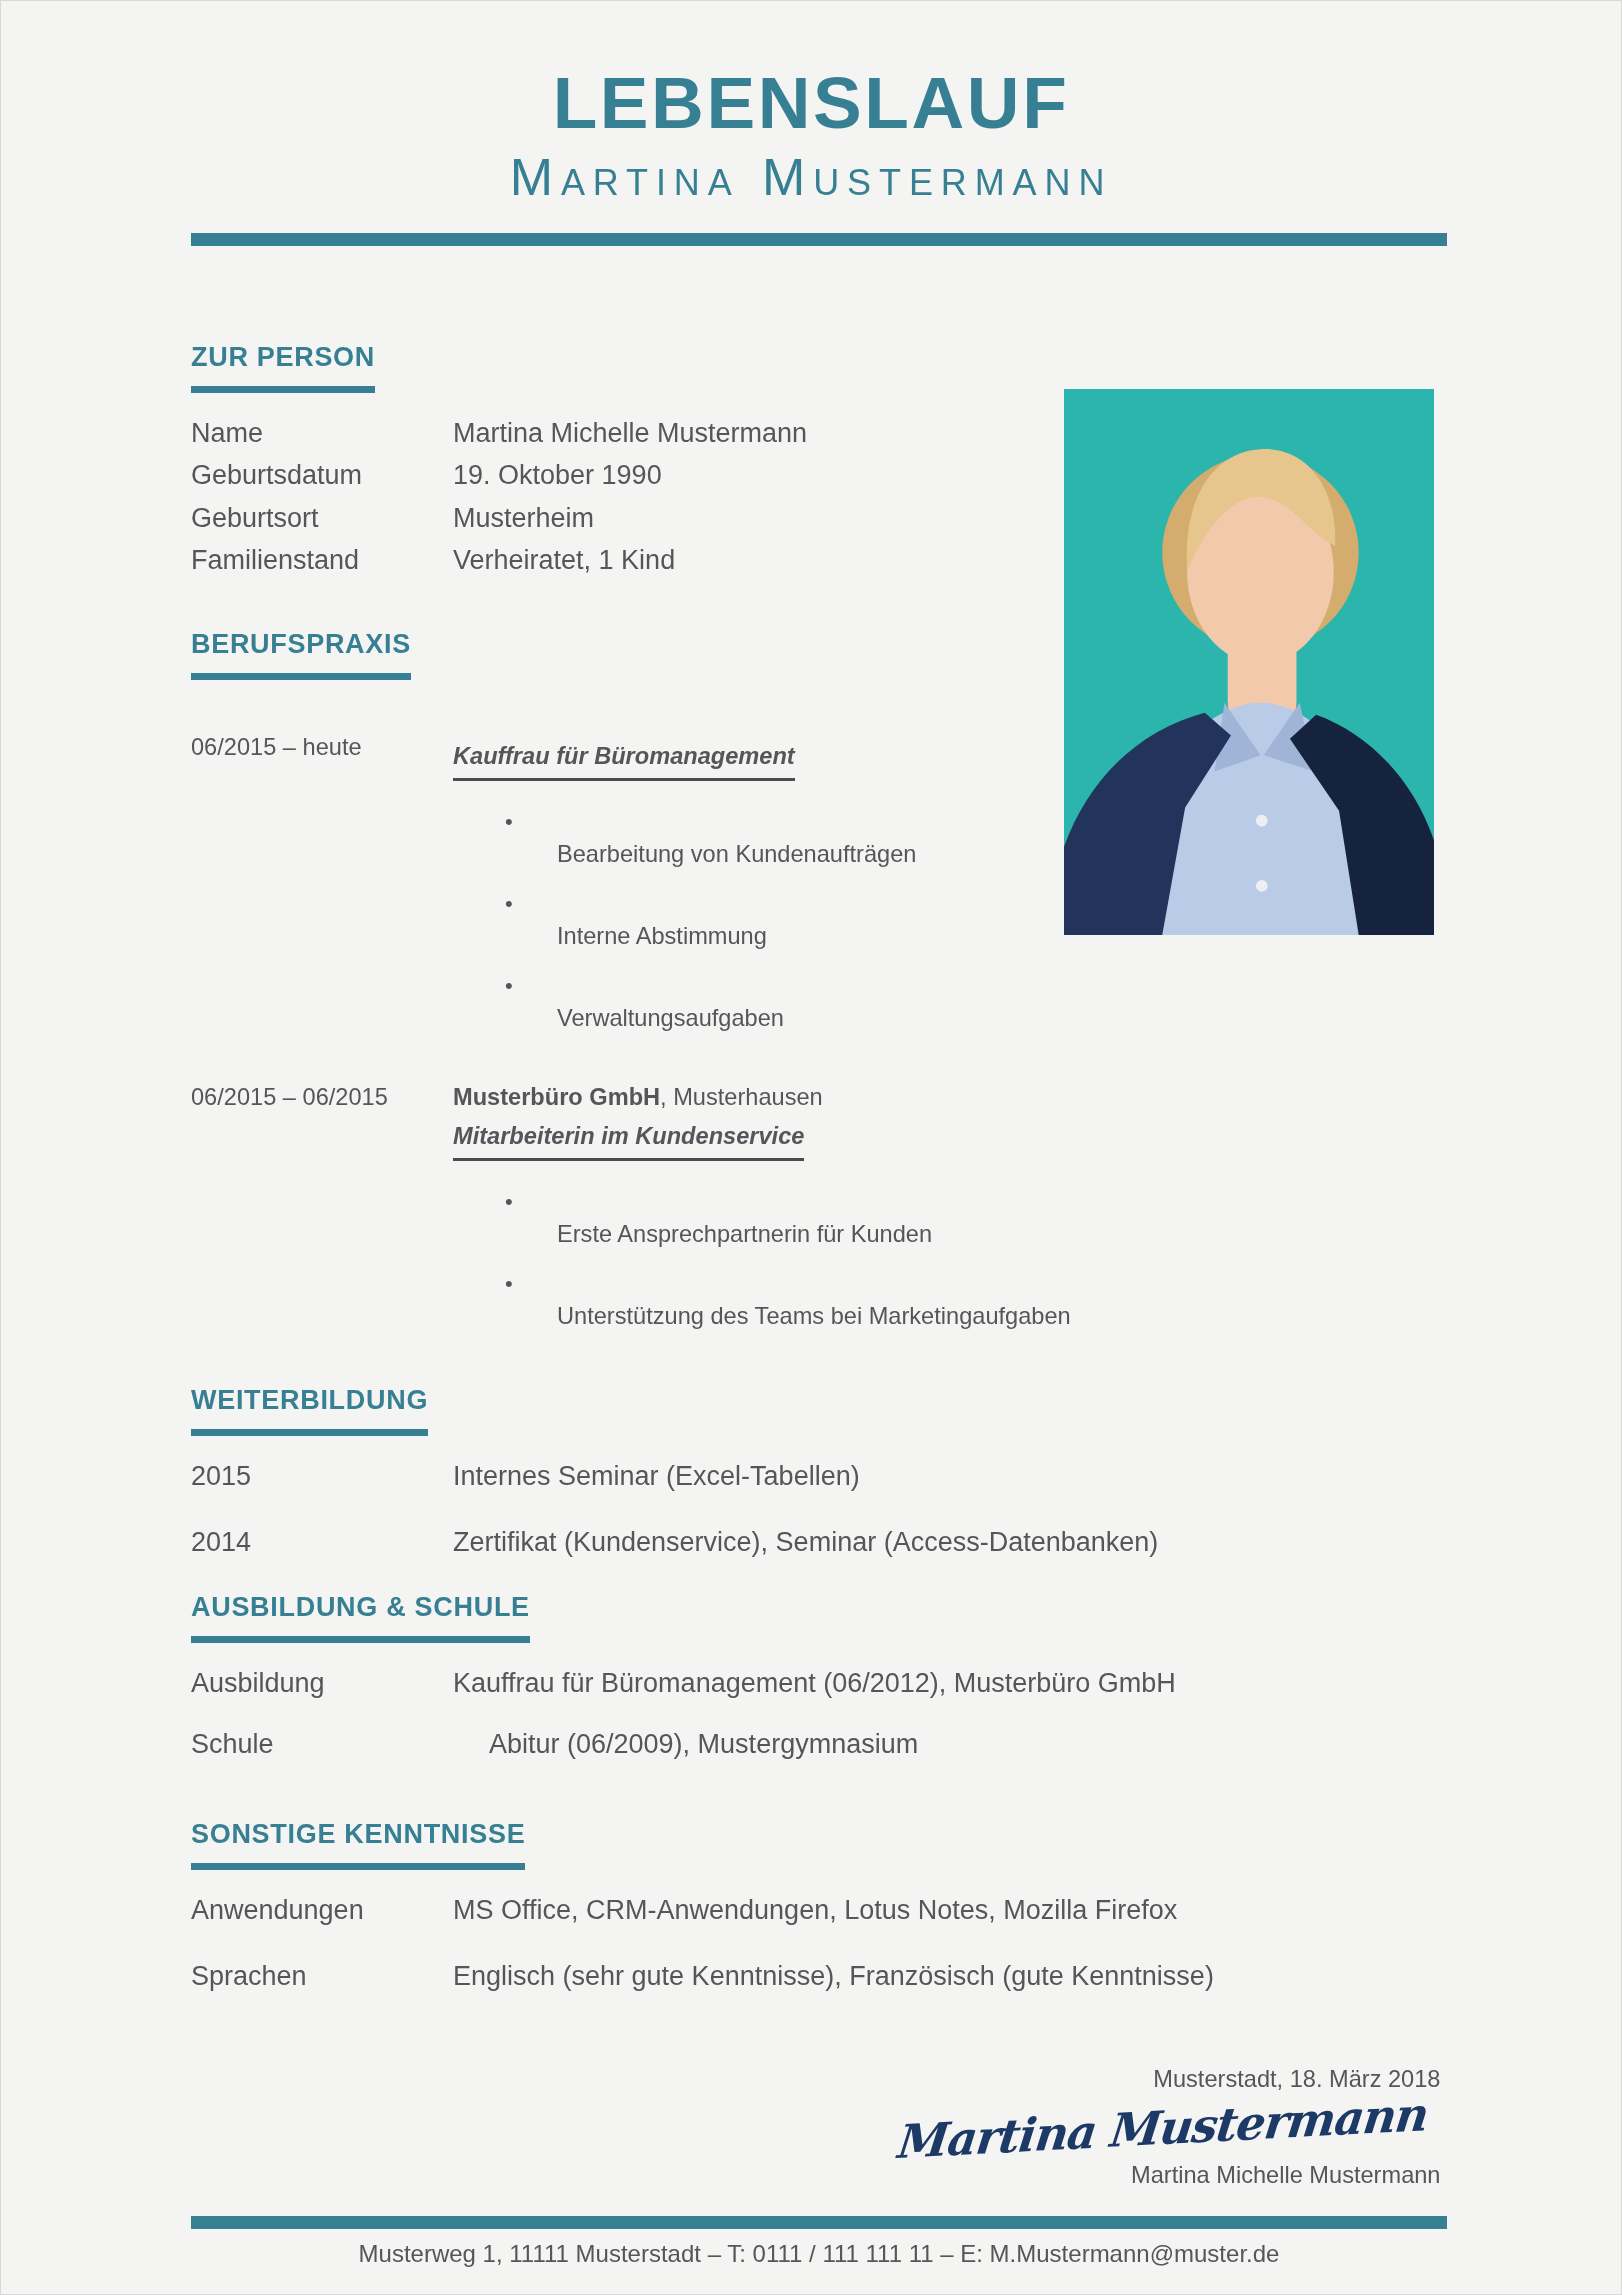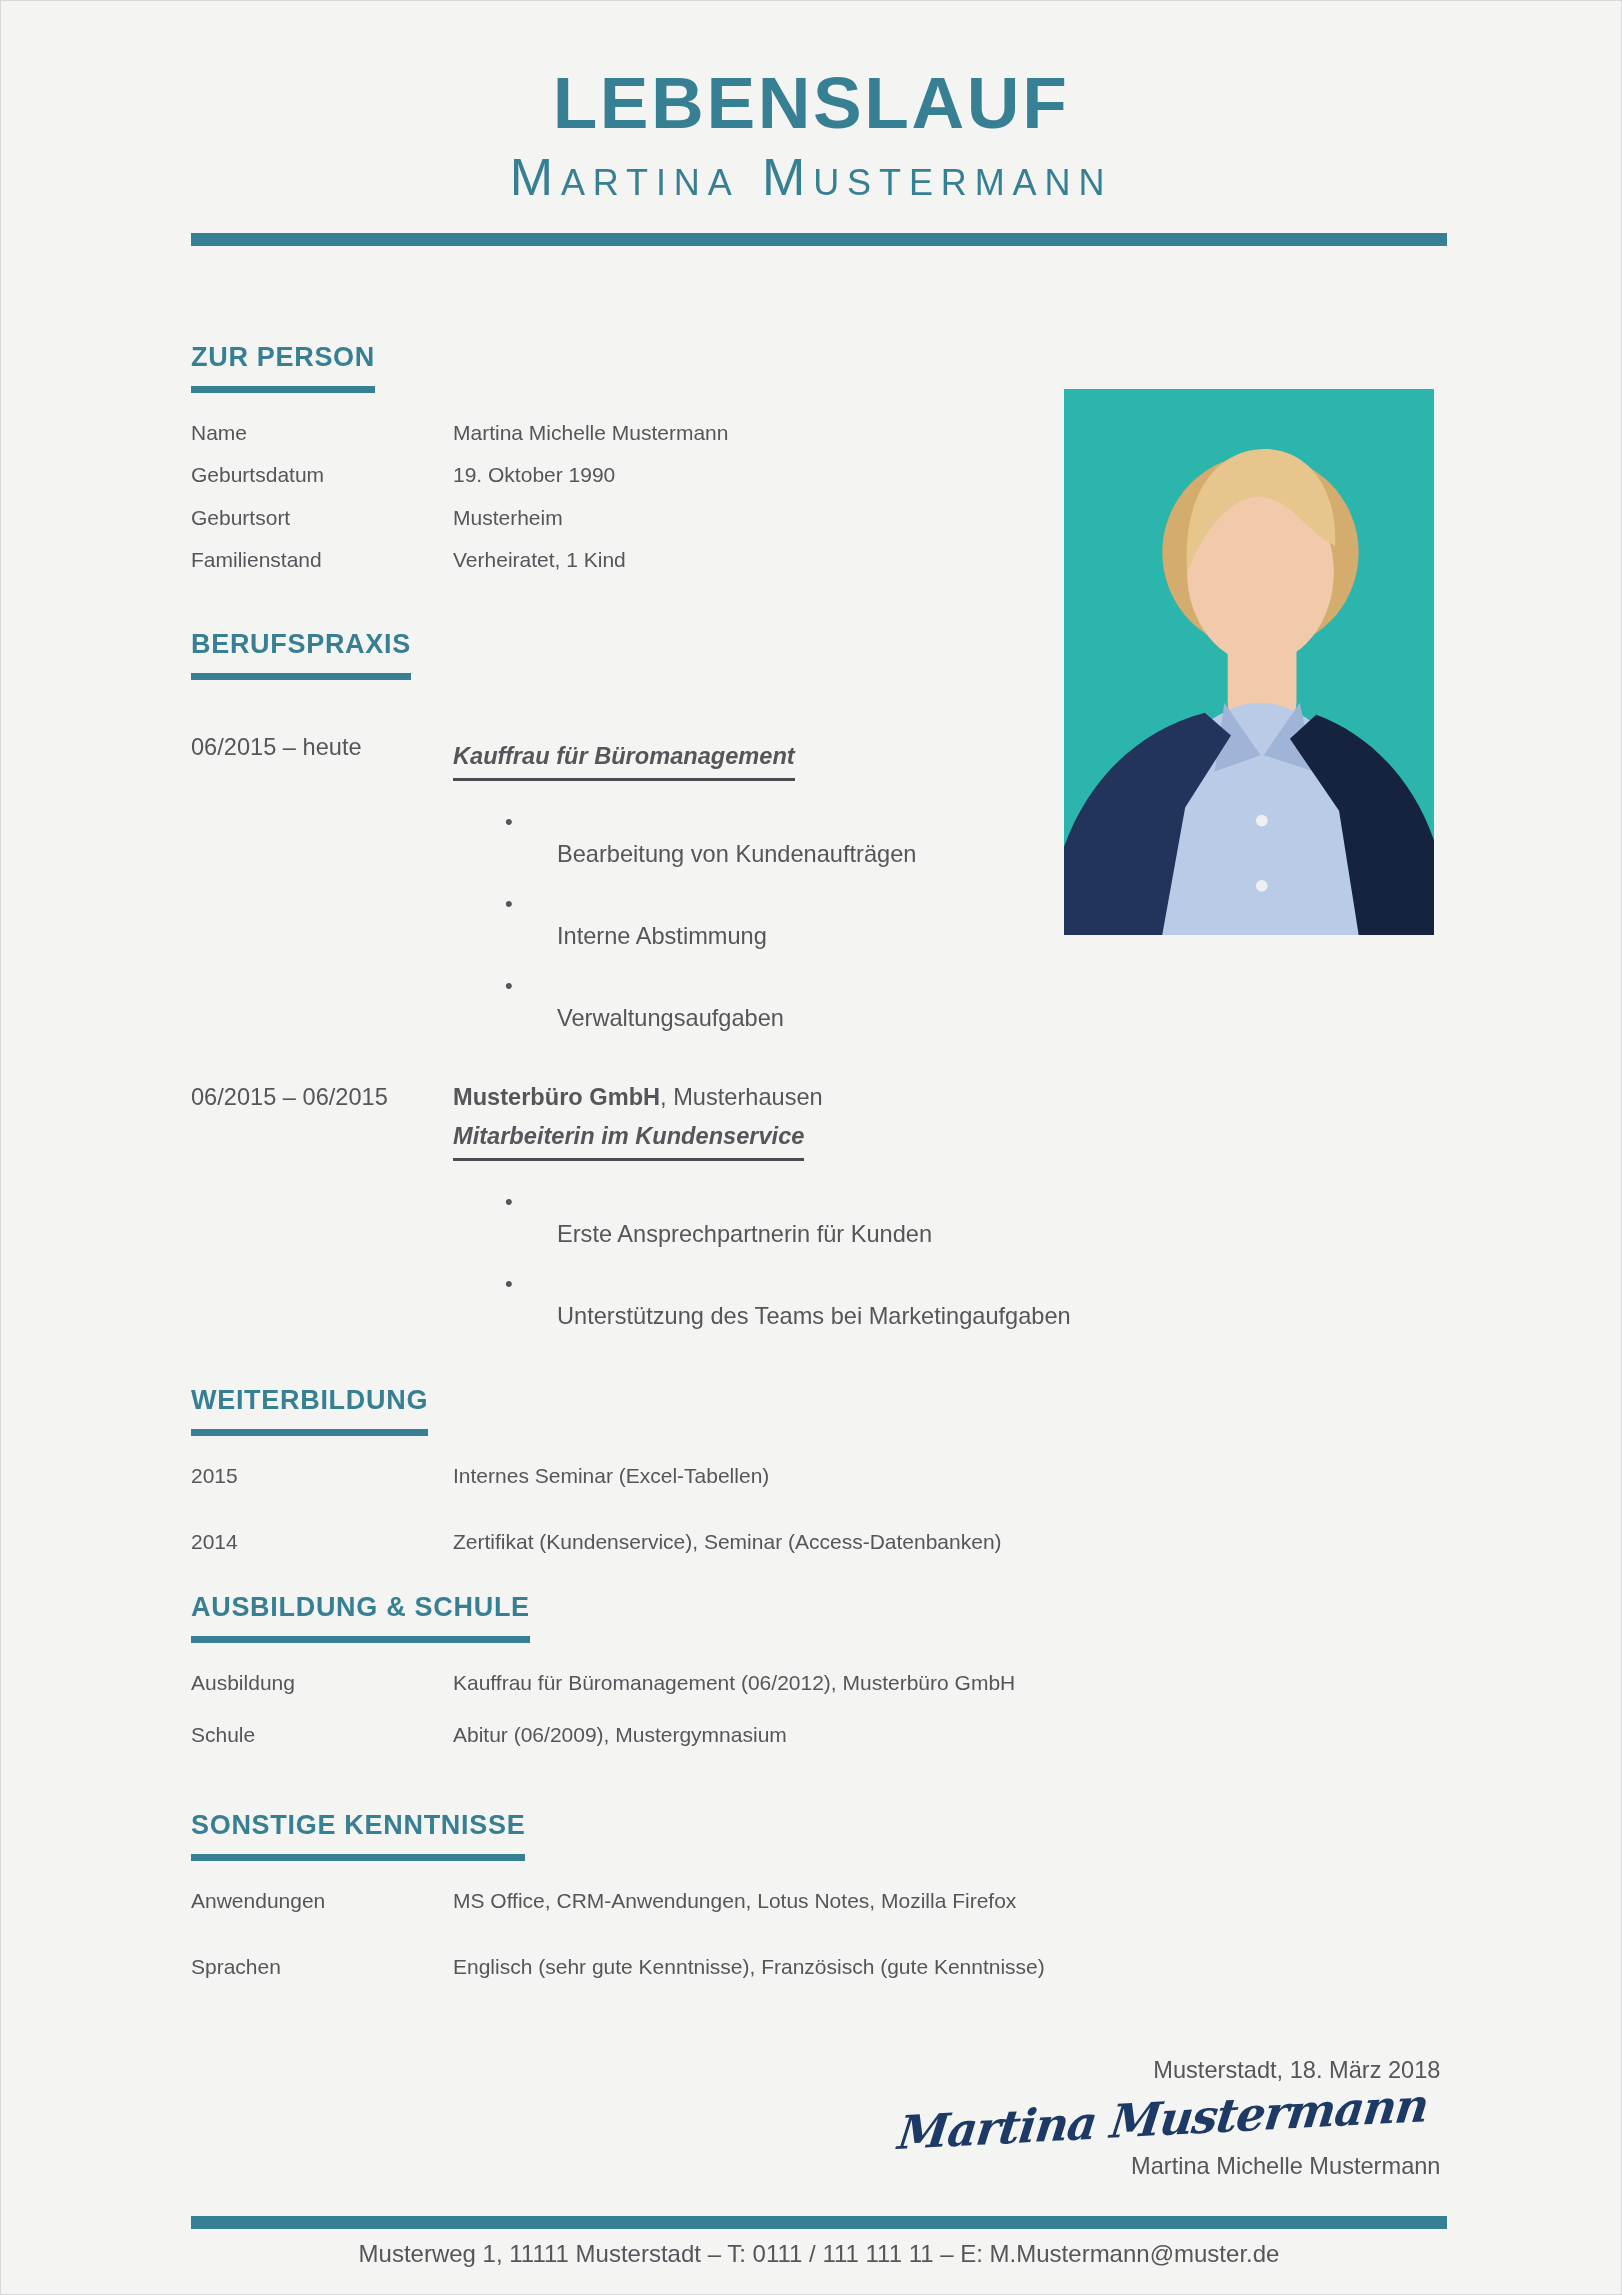--- a/index.html
+++ b/index.html
@@ -37,24 +37,24 @@
   
   .content{ margin:0 176px 0 190px; width:1256px; }
   .section-heading{ margin-top:124px; }
   .section-heading.tight{ margin-top:56px; }
   .heading-text{
     display:inline-block; font-size:27px; font-weight:700; line-height:1.0;
     color:var(--accent); letter-spacing:0.7px;
     padding-bottom:15px; border-bottom:7.9px solid var(--accent);
   }
   .kv-table{ margin-top:25px; }
-  .kv-row{ display:grid; grid-template-columns:262px 1fr; font-size:21px; line-height:30px; }
+  .kv-row{ display:grid; grid-template-columns:262px 1fr; font-size:27px; line-height:30px; }
   .kv-row + .kv-row{ margin-top:12.4px; }
   .kv-table.wide .kv-row + .kv-row{ margin-top:36px; }
-  .kv-table.wider .kv-row + .kv-row{ margin-top:22px; }
+  .kv-table.wider .kv-row + .kv-row{ margin-top:31px;gap:36px; }
   .kv-label{ color:var(--text); }
   .kv-value{ color:var(--text); }
   
   .entry{ display:grid; grid-template-columns:262px 1fr; margin-top:52px; font-size:23.6px; line-height:30px; }
   .entry.second{ margin-top:49px; }
   .entry-period{ color:var(--text); }
   .entry-company-line{ }
   .entry-company{ font-weight:700; }
   .entry-role{ margin-top:9.2px; }
   .entry-role-text{

